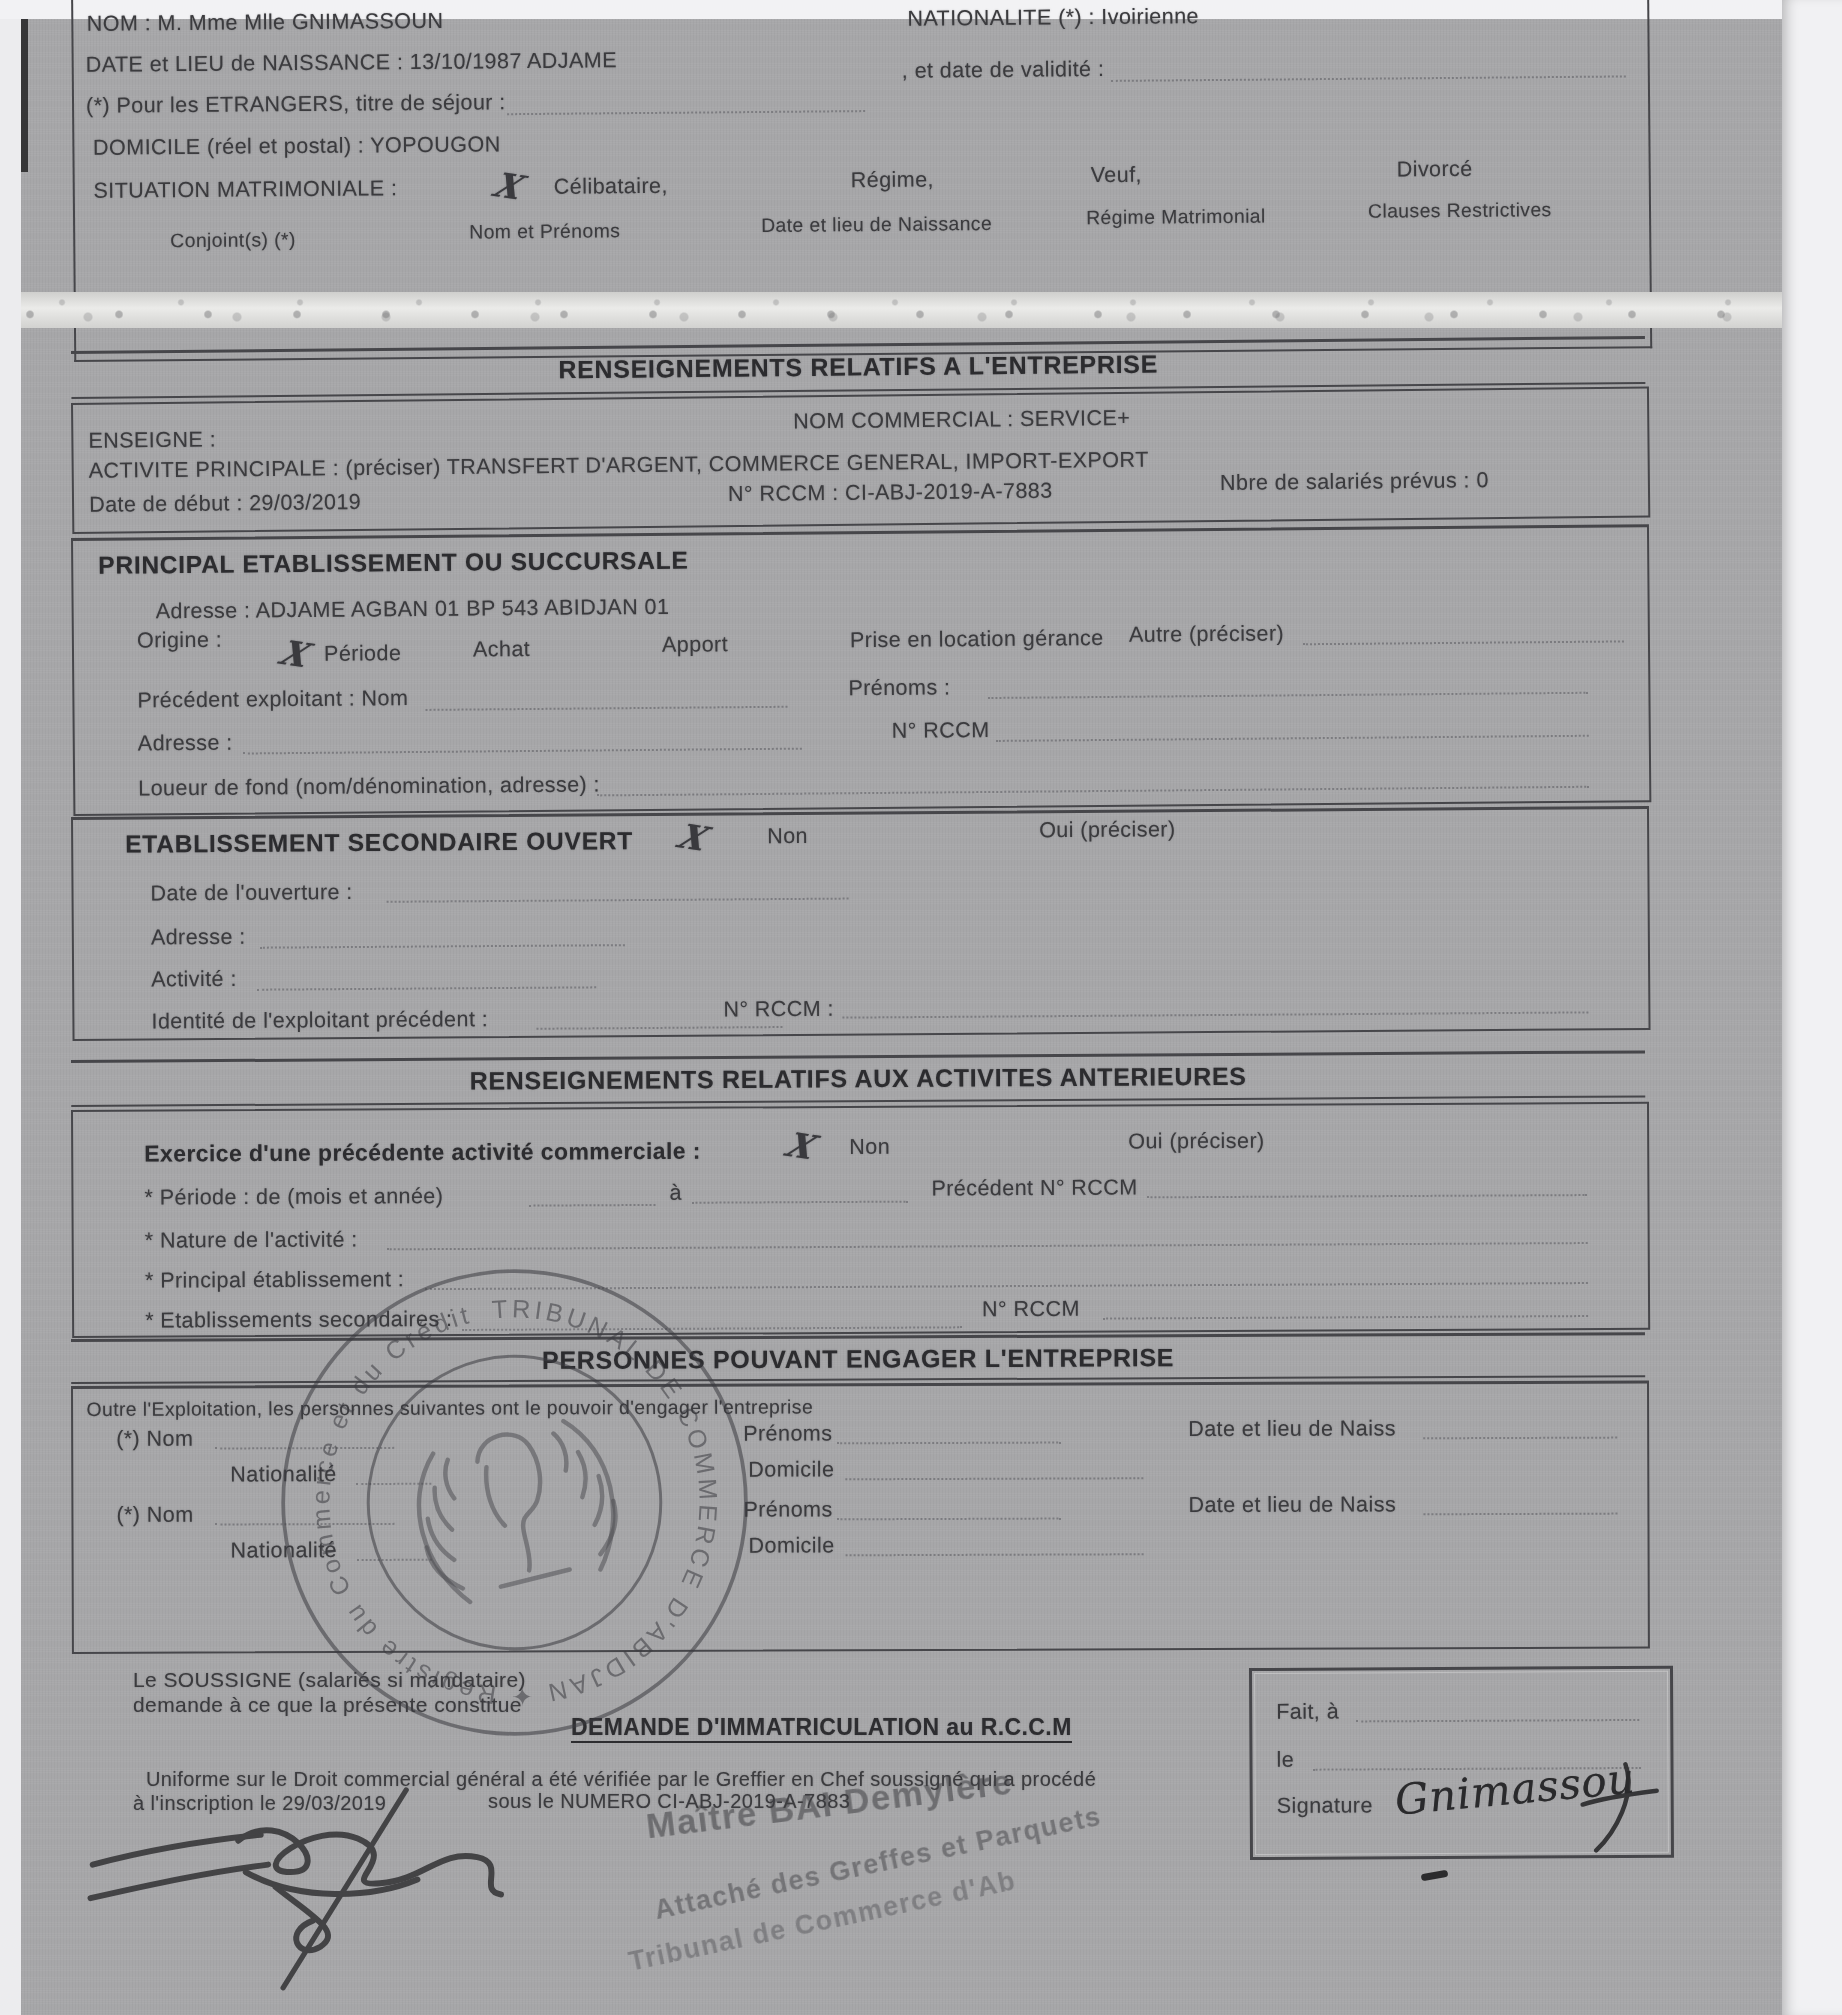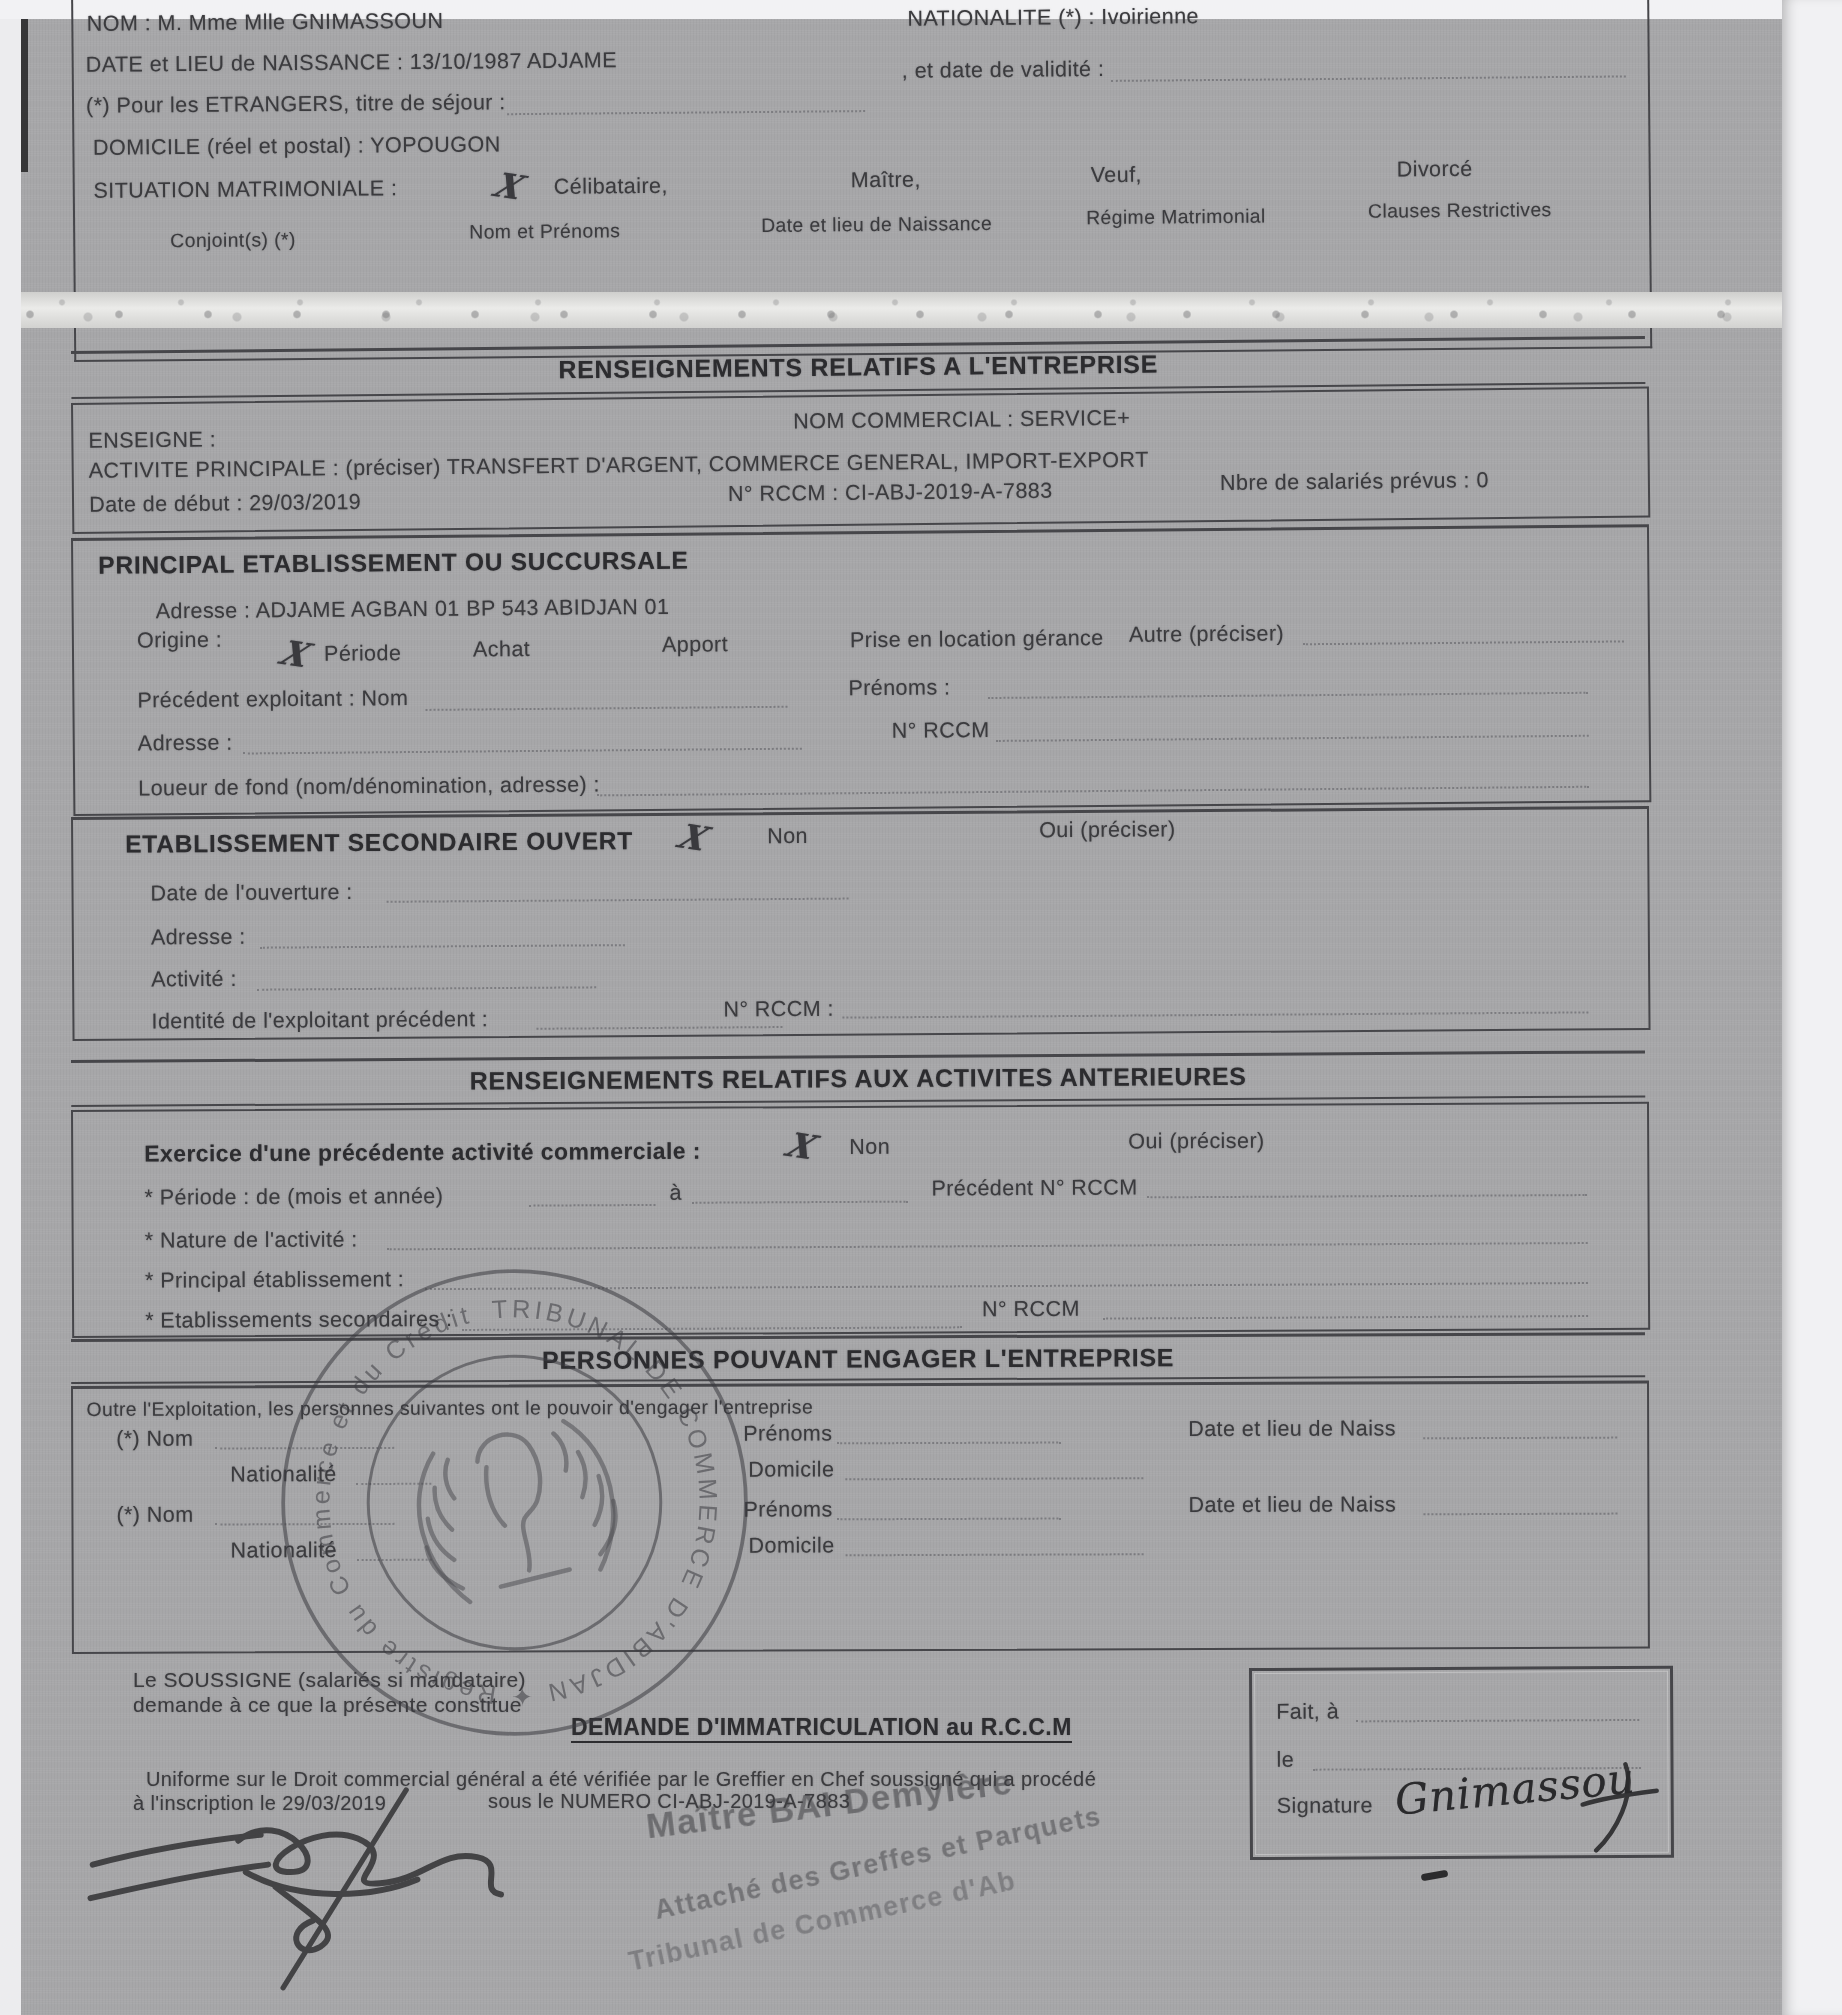--- a/index.html
+++ b/index.html
@@ -56,21 +56,21 @@
     <span class="t" style="left:834px;top:30px;">NATIONALITE (*) : Ivoirienne</span>
     <span class="t" style="left:12px;top:69px;">DATE et LIEU de NAISSANCE : 13/10/1987 ADJAME</span>
     <span class="t" style="left:828px;top:82px;">, et date de validité :</span>
     <div class="dseg" style="left:1037px;top:103px;width:515px;"></div>
     <span class="t" style="left:12px;top:110px;">(*) Pour les ETRANGERS, titre de séjour :</span>
     <div class="dseg" style="left:433px;top:131px;width:358px;"></div>
     <span class="t" style="left:18.6px;top:152px;">DOMICILE (réel et postal) : YOPOUGON</span>
     <span class="t" style="left:18.6px;top:195px;">SITUATION MATRIMONIALE :</span>
     <span class="chk" style="left:422px;top:185px;">X</span>
     <span class="t" style="left:479px;top:195px;">Célibataire,</span>
-    <span class="t" style="left:776px;top:191px;">Maître,</span>
+    <span class="t" style="left:776px;top:191px;">Régime,</span>
     <span class="t" style="left:1016px;top:188px;">Veuf,</span>
     <span class="t" style="left:1322px;top:185px;">Divorcé</span>
     <span class="t sm" style="left:95px;top:246px;">Conjoint(s) (*)</span>
     <span class="t sm" style="left:394px;top:240px;">Nom et Prénoms</span>
     <span class="t sm" style="left:686px;top:236px;">Date et lieu de Naissance</span>
     <span class="t sm" style="left:1011px;top:231px;">Régime Matrimonial</span>
     <span class="t sm" style="left:1293px;top:227px;">Clauses Restrictives</span>
   </div>
 
   <div class="streak"></div>

